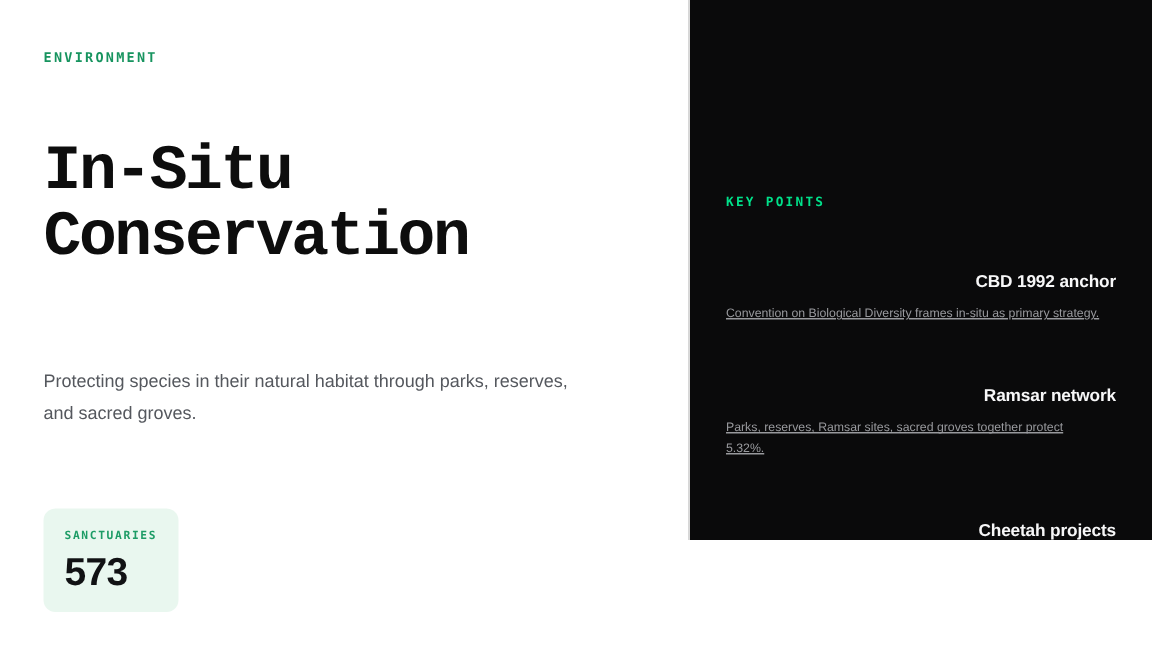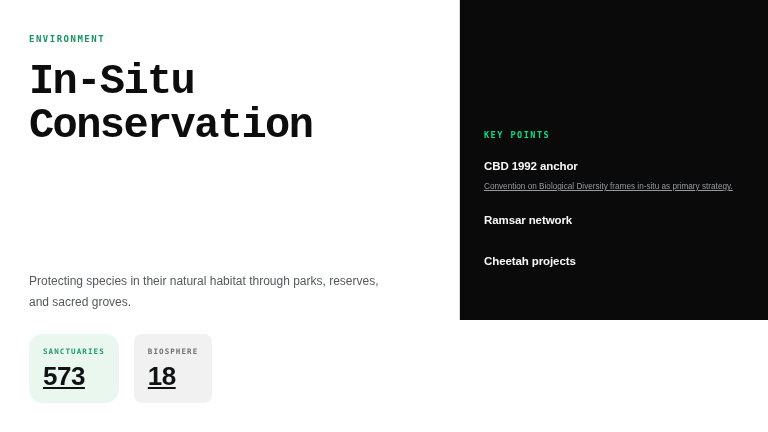--- a/index.html
+++ b/index.html
@@ -19,20 +19,21 @@
 
   
   .left {
     position:relative;
     width:459px;
     height:432px;
     padding:29px;
     display:flex;
     flex-direction:column;
     background:#ffffff;
+    gap:32px;
   }
   .eyebrow {
     font-family:"DejaVu Sans Mono", monospace;
     font-size:9px;
     font-weight:700;
     letter-spacing:1.5px;
     color:#17945f;
     margin-top:5px;
     text-transform:uppercase;
   }
@@ -59,70 +60,71 @@
     align-items:stretch;
   }
   .stat {
     border-radius:8px;
     padding:13px 14px 14px 14px;
     min-width:73px;
     display:flex;
     flex-direction:column;
     justify-content:center;
   }
-  .stat.green { background:#e9f7ef; min-width:81px;border-radius:14px; }
+  .stat.green { background:#e9f7ef; min-width:81px; }
   .stat.grey  { background:#f1f1f1; min-width:73px; }
   .stat-label {
     font-family:"DejaVu Sans Mono", monospace;
     font-size:7.5px;
     font-weight:700;
     letter-spacing:1.1px;
     text-transform:uppercase;
     margin-bottom:7px;
   }
   .stat.green .stat-label { color:#1d9c66; }
   .stat.grey  .stat-label { color:#6d7076; }
   .stat-value {
     font-size:26px;
     font-weight:700;
     letter-spacing:-0.5px;
     color:#111214;
     line-height:1;
-    text-decoration:underline;
   }
 
   
   .right {
     width:309px;
-    height:320px;
+    height:360px;
     background:#0a0a0b;
     border-left:1px solid #d9d9d9;
     padding:29px 24px 29px 24px;
     display:flex;
     flex-direction:column;
     justify-content:flex-start;
+    gap:22px;
   }
   .kp-head {
     font-family:"DejaVu Sans Mono", monospace;
     font-size:8.5px;
     font-weight:700;
     letter-spacing:1.5px;
     color:#00e08a;
     text-transform:uppercase;
     margin-top:101px;
     margin-bottom:20px;
   }
   .kp-item { margin-bottom:21px; }
   .kp-item:last-child { margin-bottom:0; }
   .kp-title {
     font-size:11.5px;
     font-weight:700;
     letter-spacing:-0.1px;
     color:#f7f7f8;
     margin-bottom:8px;
+    text-align:right;
   }
   .kp-desc {
     font-size:8.2px;
     line-height:1.62;
     color:#98999d;
     max-width:250px;
     text-decoration:underline;
   }
 </style>
 </head>
@@ -140,39 +142,36 @@
 
     <p class="lede">Protecting species in their natural habitat through parks, reserves, and sacred groves.</p>
 
     <div class="stats">
 
       <div class="stat green">
         <div class="stat-label">SANCTUARIES</div>
         <div class="stat-value">573</div>
       </div>
 
-      <div class="stat grey">
-        <div class="stat-label">BIOSPHERE</div>
-        <div class="stat-value">18</div>
-      </div>
 
     </div>
   </div>
 
   <aside class="right">
 
     <div class="kp-head">KEY POINTS</div>
 
     <div class="kp-item">
       <div class="kp-title">CBD 1992 anchor</div>
       <div class="kp-desc">Convention on Biological Diversity frames in-situ as primary strategy.</div>
     </div>
 
     <div class="kp-item">
       <div class="kp-title">Ramsar network</div>
+      <div class="kp-desc">Parks, reserves, Ramsar sites, sacred groves together protect 5.32%.</div>
     </div>
 
     <div class="kp-item">
       <div class="kp-title">Cheetah projects</div>
     </div>
 
   </aside>
 
 </div>
 

